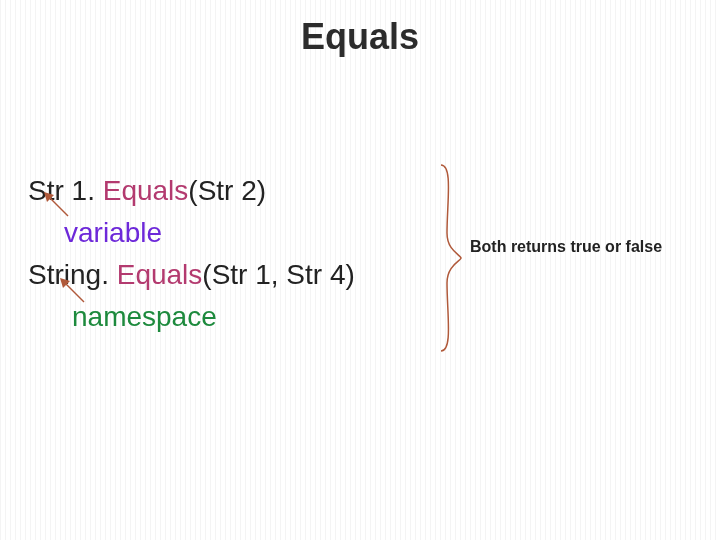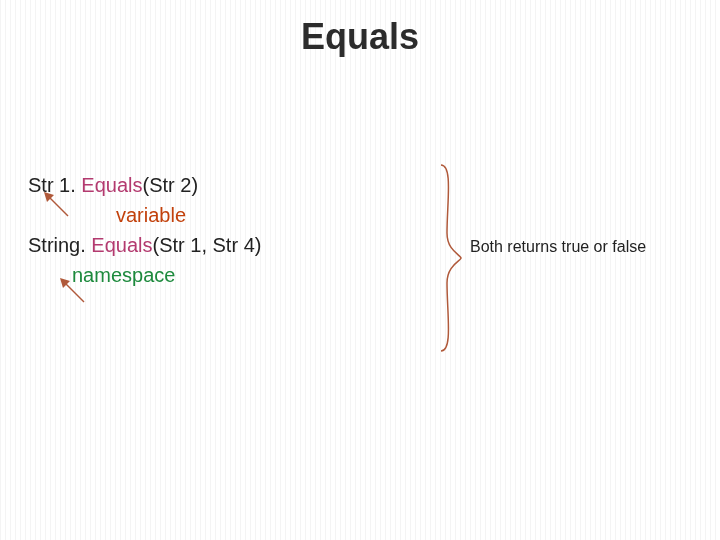--- a/index.html
+++ b/index.html
@@ -10,29 +10,29 @@
     background-image:repeating-linear-gradient(90deg,#f4f4f4 0 1px,#ffffff 1px 5px);
     position:relative;overflow:hidden;
   }
   .title{
     position:absolute;left:0;right:0;top:16px;
     text-align:center;
     font-size:36px;font-weight:700;color:#2c2c2c;
   }
   .content{
     position:absolute;left:28px;top:170px;width:380px;
-    font-size:20px;line-height:1.5;color:#222;
+    font-size:28px;line-height:1.5;color:#222;
   }
   .line{white-space:nowrap}
   .equals{color:#b33a6f}
-  .variable{color:#c2410c;margin-left:88px}
+  .variable{color:#6d28d9;margin-left:36px}
   .namespace{color:#1d8a3d;margin-left:44px}
   .side{
     position:absolute;left:470px;top:238px;
-    font-size:16px;font-weight:400;color:#222;
+    font-size:16px;font-weight:700;color:#222;
   }
   .brace{position:absolute;left:435px;top:163px;width:28px;height:190px}
   .brace svg{width:100%;height:100%}
   .arrow{position:absolute}
   .arrow svg{display:block}
 </style>
 </head>
 <body>
 
 <div class="title">Equals</div>

